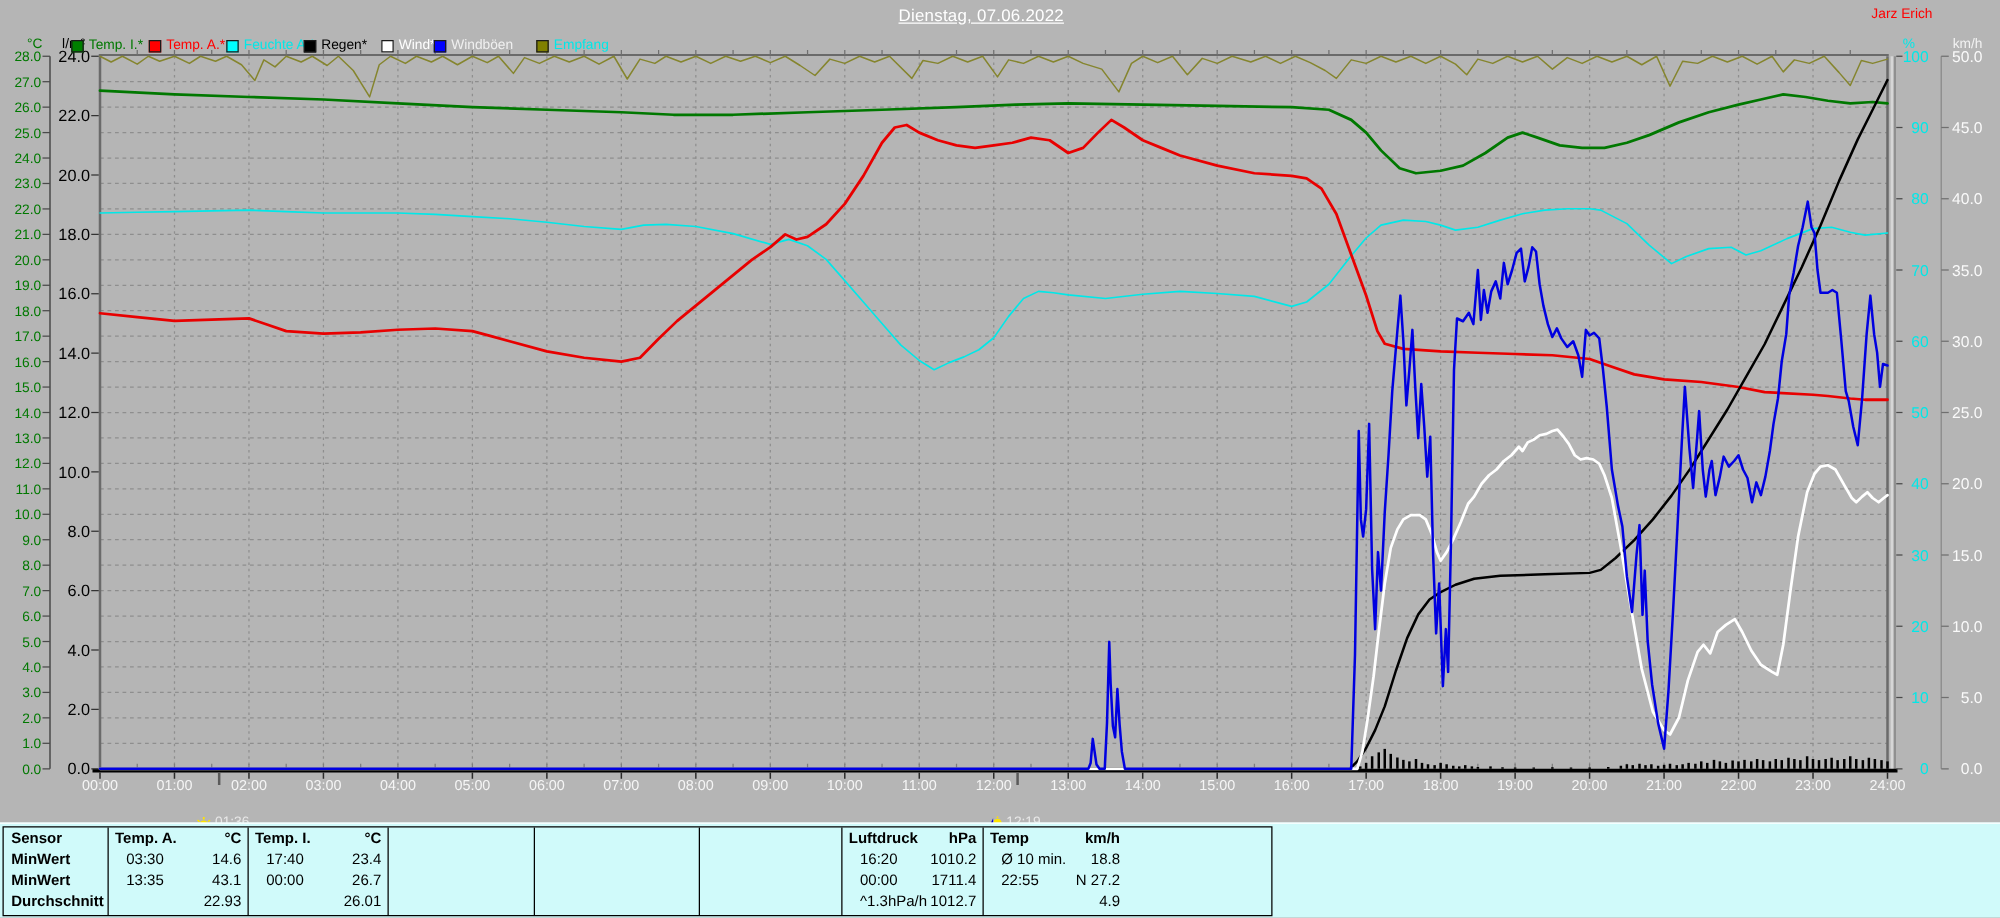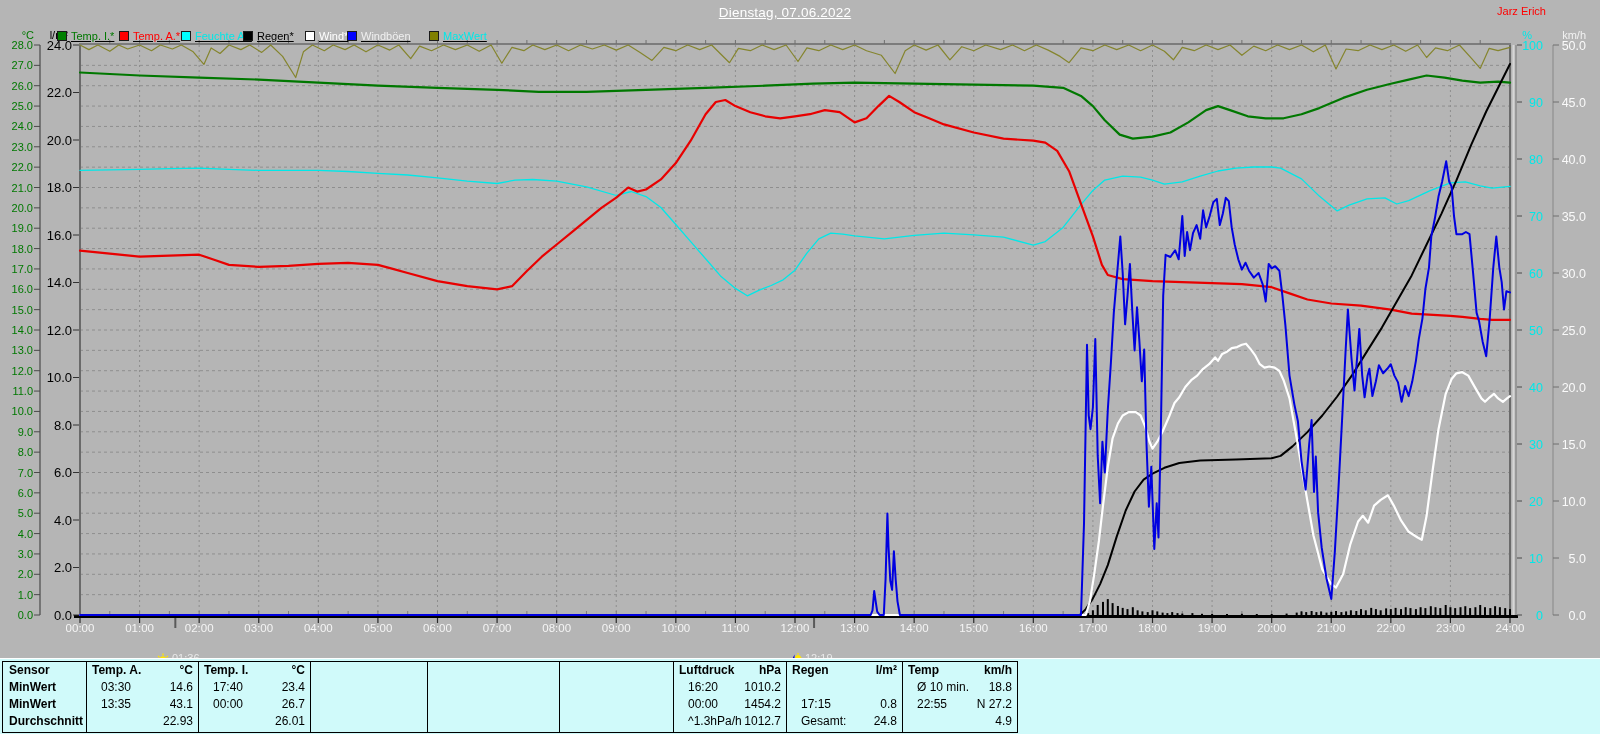--- a/index.html
+++ b/index.html
@@ -5,21 +5,21 @@
   html,body{margin:0;padding:0;}
   body{width:1600px;height:734px;background:#b5b5b5;font-family:"Liberation Sans",sans-serif;position:relative;overflow:hidden;}
   .abs{position:absolute;}
   #page-title{top:5px;left:0;width:1570px;text-align:center;color:#ffffff;font-size:13.5px;letter-spacing:.2px;text-decoration:underline;}
   #watermark{top:5px;right:54px;color:#ff0000;font-size:11px;}
   .unit{font-size:11px;top:29px;}
   #unit-temp{left:10px;width:24px;text-align:right;color:#007800;}
   #unit-rain{left:38px;width:30px;text-align:right;color:#000000;}
   #unit-hum{left:1512px;width:20px;text-align:right;color:#00e8e8;}
   #unit-wind{left:1549px;width:37px;text-align:right;color:#f2f2f2;}
-  .legend-item{top:30px;display:flex;align-items:center;gap:4px;height:12px;text-decoration:underline;}
+  .legend-item{top:30px;display:flex;align-items:flex-end;gap:4px;height:12px;}
   .legend-item .sw{width:10px;height:10px;border:1px solid #1a1a1a;box-sizing:border-box;flex:none;}
   .legend-item .lab{font-size:11px;white-space:nowrap;}
   #chart-svg{position:absolute;top:0;left:0;}
   .marker{top:637px;display:flex;align-items:center;gap:3px;font-size:11px;color:#e8e8e8;margin-top:15px;}
   #table-strip{top:658px;left:0;width:1600px;height:76px;background:#d0fafa;border-top:1px solid #ffffff;box-sizing:border-box;}
   #table-box{position:absolute;top:2px;left:2px;width:1014px;height:70px;border:1px solid #000;box-sizing:content-box;display:flex;background:#d0fafa;}
   .tcol{height:100%;box-sizing:border-box;border-right:1px solid #000;flex:none;}
   .tcol:last-child{border-right:none;}
   .trow{height:17px;line-height:17px;display:flex;justify-content:space-between;padding:0 5px;font-size:12px;color:#000;white-space:nowrap;overflow:hidden;}
   .trow.hdr{font-weight:bold;}
@@ -486,21 +486,21 @@
 <div class="abs legend-item" style="left:305px">
     <span class="sw" style="background-color: rgb(255, 255, 255);"></span>
     <span class="lab" style="color: rgb(255, 255, 255);">Wind*</span>
   </div>
 <div class="abs legend-item" style="left:347px">
     <span class="sw" style="background-color: rgb(0, 0, 255);"></span>
     <span class="lab" style="color: rgb(240, 240, 240);">Windböen</span>
   </div>
 <div class="abs legend-item" style="left:429px">
     <span class="sw" style="background-color: rgb(128, 128, 0);"></span>
-    <span class="lab" style="color: rgb(0, 232, 232);">MaxWert</span>
+    <span class="lab" style="color: rgb(0, 232, 232);">Empfang</span>
   </div>
 
 <div class="abs marker" style="left:157px">
   <svg width="12" height="11">
       <circle cx="6" cy="6.5" r="3.2" fill="#ffe400"></circle>
       <line x1="6" y1="0.5" x2="6" y2="2.5" stroke="#ffe400" stroke-width="1.4"></line>
       <line x1="1" y1="3" x2="2.6" y2="4.4" stroke="#ffe400" stroke-width="1.2"></line>
       <line x1="11" y1="3" x2="9.4" y2="4.4" stroke="#ffe400" stroke-width="1.2"></line>
       <rect x="0" y="9.4" width="12" height="1.3" fill="#8a8a8a"></rect>
     </svg>
@@ -579,43 +579,25 @@
       <div class="trow hdr">
           <span class="l">Luftdruck</span>
           <span class="r">hPa</span>
         </div>
       <div class="trow d">
           <span class="l">16:20</span>
           <span class="r">1010.2</span>
         </div>
       <div class="trow d">
           <span class="l">00:00</span>
-          <span class="r">1454.2</span>
+          <span class="r">1711.4</span>
         </div>
       <div class="trow d">
           <span class="l">^1.3hPa/h</span>
           <span class="r">1012.7</span>
-        </div>
-    </div>
-    <div class="tcol" style="width:116px" id="table-col-regen">
-      <div class="trow hdr">
-          <span class="l">Regen</span>
-          <span class="r">l/m²</span>
-        </div>
-      <div class="trow d">
-          <span class="l"></span>
-          <span class="r"></span>
-        </div>
-      <div class="trow d">
-          <span class="l">17:15</span>
-          <span class="r">0.8</span>
-        </div>
-      <div class="trow d">
-          <span class="l">Gesamt:</span>
-          <span class="r">24.8</span>
         </div>
     </div>
     <div class="tcol" style="width:114px" id="table-col-wind">
       <div class="trow hdr">
           <span class="l">Temp</span>
           <span class="r">km/h</span>
         </div>
       <div class="trow d">
           <span class="l">Ø 10 min.</span>
           <span class="r">18.8</span>

